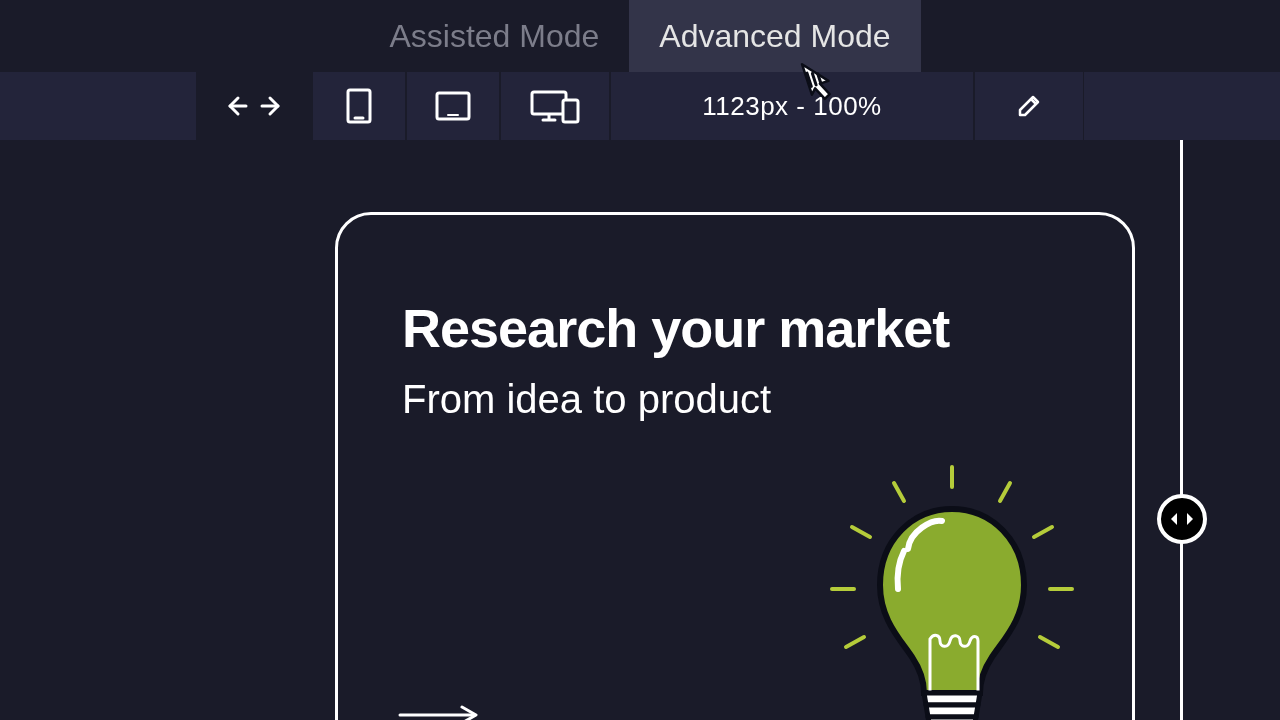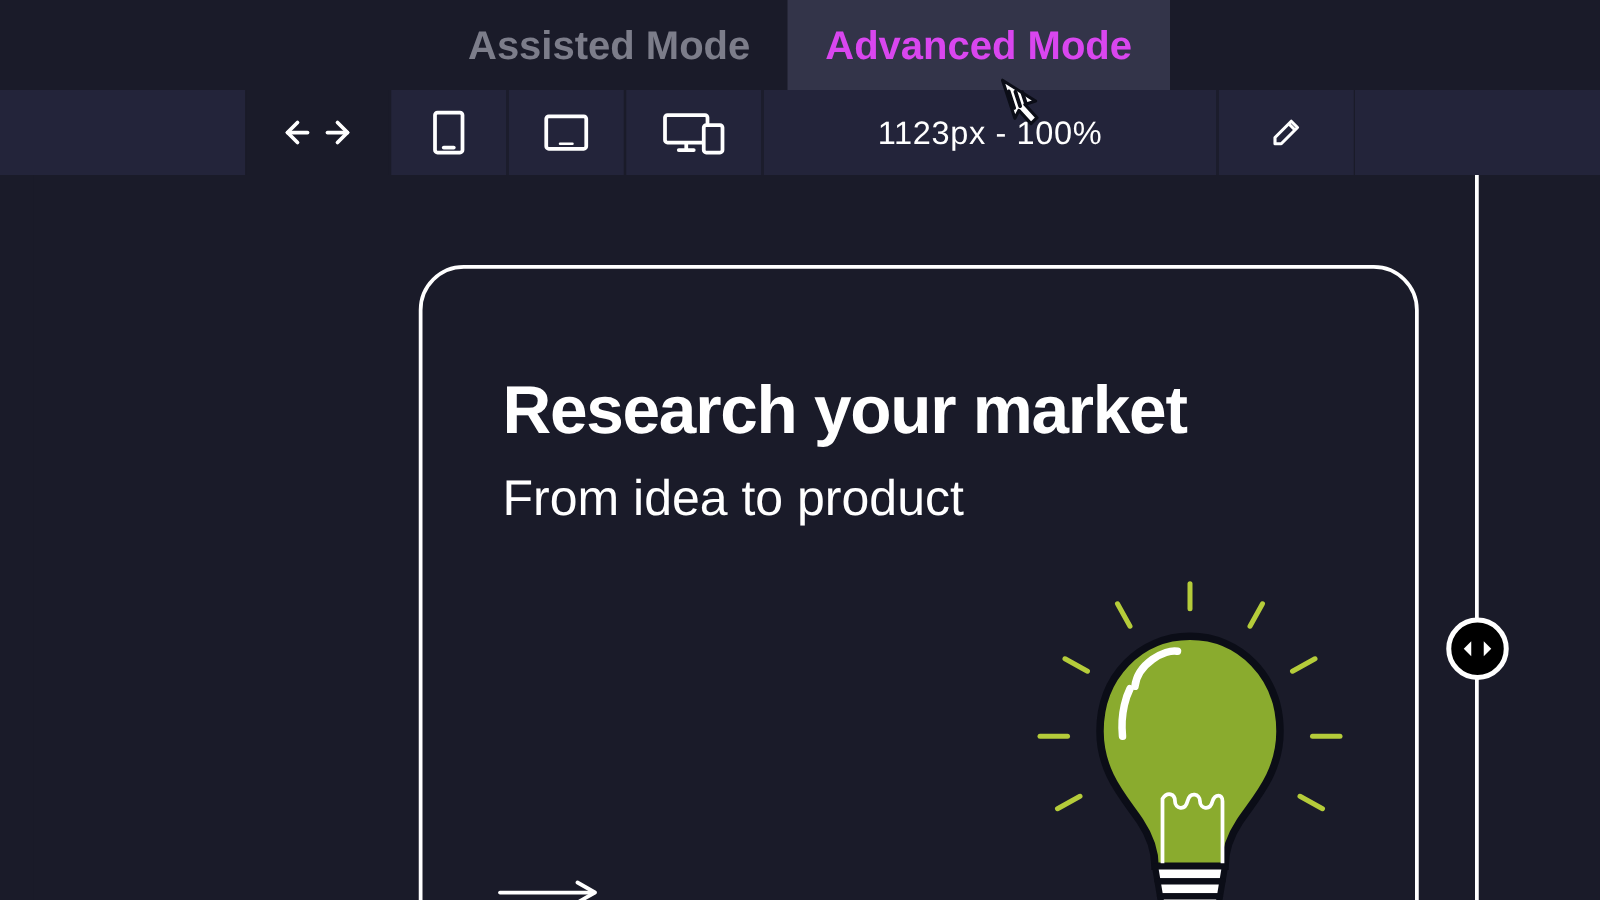--- a/index.html
+++ b/index.html
@@ -23,27 +23,27 @@
       display: flex;
       justify-content: center;
       align-items: stretch;
     }
     .mode-tab {
       display: flex;
       align-items: center;
       justify-content: center;
       padding: 0 30px;
       font-size: 32px;
-      font-weight: 700;
+      font-weight: 400;
       cursor: pointer;
       color: #7c7d8a;
     }
     .mode-tab.active {
       background: #333449;
-      color: #d946ef;
+      color: #e5e5e5;
     }
     
     .device-toolbar {
       width: 100%;
       height: 68px;
       background: #23243a;
       display: flex;
       justify-content: center;
       align-items: stretch;
     }

